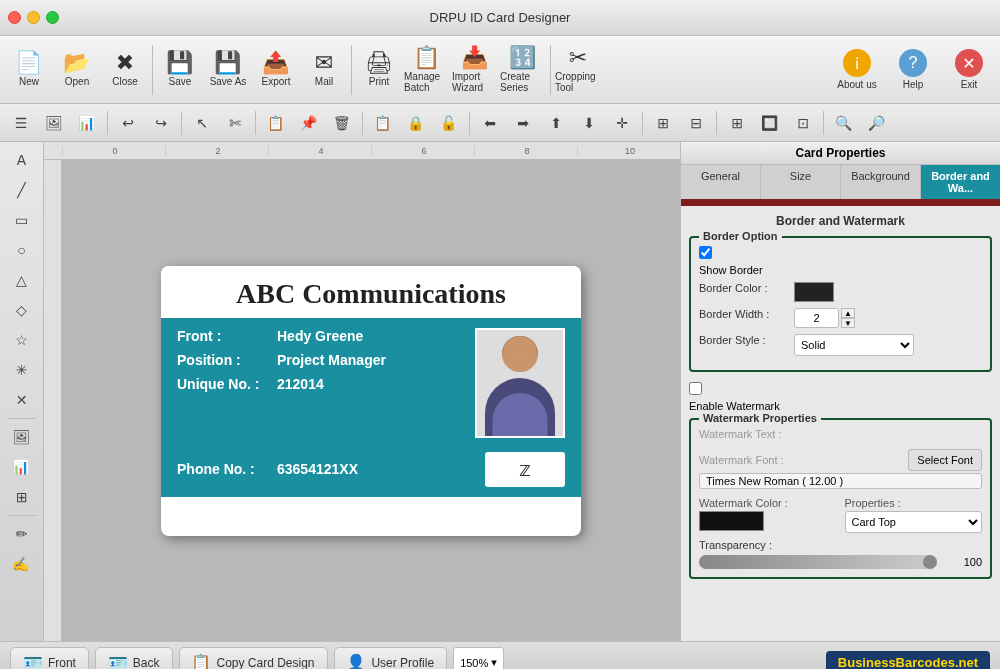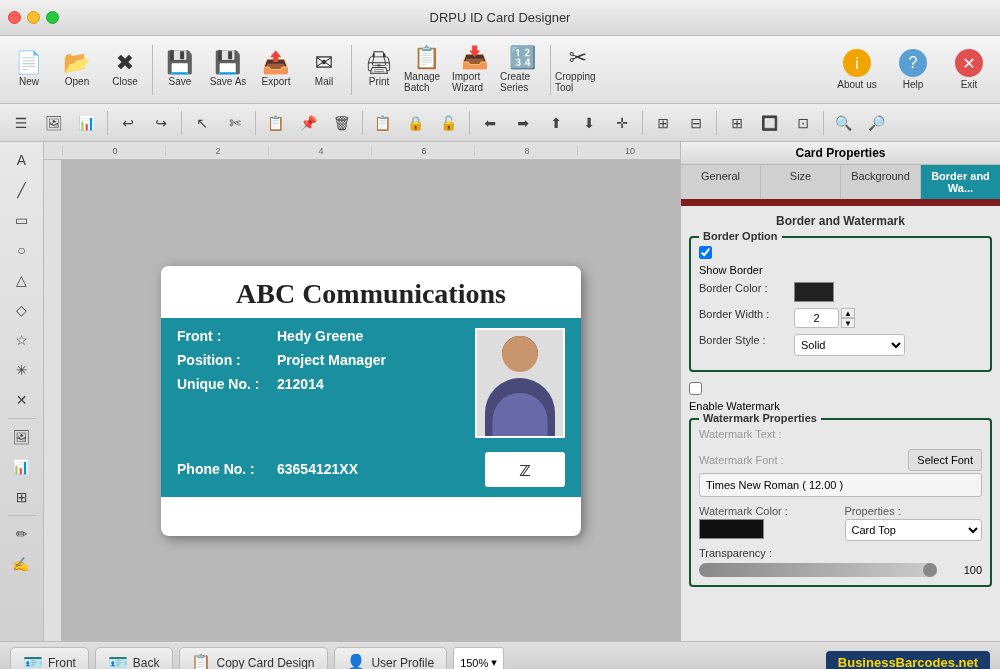--- a/index.html
+++ b/index.html
@@ -76,21 +76,21 @@
     .form-control { flex: 1; height: 20px; border: 1px solid #bbb; border-radius: 3px; padding: 0 4px; font-size: 11px; background: white; }
     .color-box { width: 40px; height: 20px; background: #222; border: 1px solid #888; cursor: pointer; }
     .spinner-container { display: flex; align-items: center; gap: 2px; }
     .spinner-input { width: 40px; height: 20px; border: 1px solid #bbb; text-align: center; font-size: 11px; }
     .spinner-arrows { display: flex; flex-direction: column; }
     .spinner-arrow { width: 14px; height: 10px; border: 1px solid #bbb; background: #f0f0f0; cursor: pointer; display: flex; align-items: center; justify-content: center; font-size: 8px; }
     .select-control { height: 22px; border: 1px solid #bbb; border-radius: 3px; font-size: 11px; background: white; padding: 0 2px; }
     select.select-control { appearance: auto; }
     .checkbox-row { display: flex; align-items: flex-start; gap: 5px; font-size: 11px; margin-bottom: 6px; flex-direction: column; }
     .watermark-text-input { width: 100%; height: 22px; border: 1px solid #bbb; border-radius: 3px; padding: 0 6px; font-size: 11px; background: #f5f5f5; margin-bottom: 6px; }
-    .font-display { width: 100%; height: 24px; border: 1px solid #bbb; border-radius: 3px; padding: 0 6px; font-size: 11px; background: #f5f5f5; margin-bottom: 6px; display: flex; align-items: center; }
+    .font-display { width: 100%; height: 16px; border: 1px solid #bbb; border-radius: 3px; padding: 0 6px; font-size: 11px; background: #f5f5f5; margin-bottom: 6px; display: flex; align-items: center; }
     .select-font-btn { height: 22px; padding: 0 8px; font-size: 11px; background: #e0e0e0; border: 1px solid #bbb; border-radius: 3px; cursor: pointer; white-space: nowrap; }
     .transparency-row { font-size: 11px; margin-bottom: 4px; color: #333; }
     .slider-container { display: flex; align-items: center; gap: 15px; }
     .slider { flex: 1; height: 14px; appearance: none; background: linear-gradient(to right, #888, #ccc); border-radius: 7px; }
     .slider::-webkit-slider-thumb { appearance: none; width: 14px; height: 14px; border-radius: 50%; background: #888; cursor: pointer; }
     .slider-value { width: 30px; text-align: right; font-size: 11px; }
     .disabled-text { color: #999; }
     .wm-prop-row { display: flex; align-items: flex-start; gap: 8px; margin-bottom: 6px; }
     .wm-prop-col { flex: 1; }
     .wm-prop-label { font-size: 11px; color: #555; margin-bottom: 2px; }
@@ -340,21 +340,21 @@
           <div class="spinner-container">
             <input type="text" class="spinner-input form-control" value="2" style="width: 45px;">
             <div class="spinner-arrows">
               <button class="spinner-arrow">▲</button>
               <button class="spinner-arrow">▼</button>
             </div>
           </div>
         </div>
         <div class="form-row">
           <span class="form-label">Border Style :</span>
-          <select class="select-control" style="width:111px;">
+          <select class="select-control" style="width:120px;">
             <option>Solid</option>
             <option>Dashed</option>
             <option>Dotted</option>
             <option>Double</option>
           </select>
         </div>
       </div>
 
       <div class="checkbox-row">
         <input type="checkbox" id="enableWM" style="">

